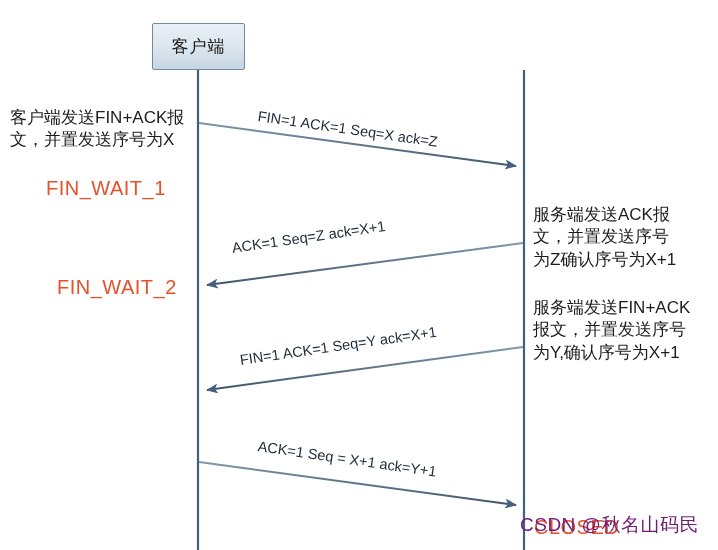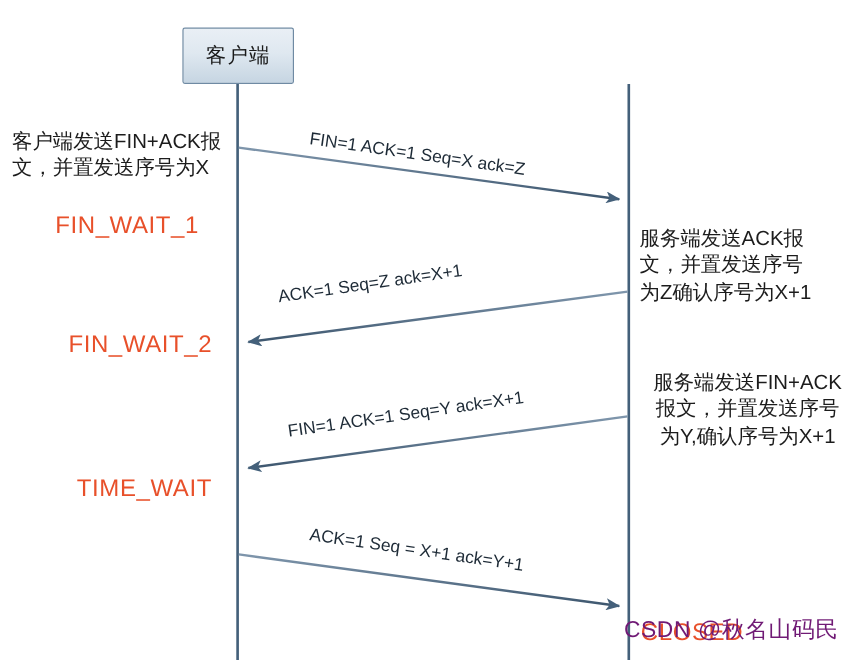--- a/index.html
+++ b/index.html
@@ -66,22 +66,22 @@
   
   .note {
     position: absolute;
     font-size: 17px;
     color: #1c1c1c;
     line-height: 1.32;
     white-space: pre-line;
   }
   #note-client-fin  { left: 10px;  top: 107px; width: 190px; }
   #note-client-ack  { left: 10px;  top: 420px; width: 195px; }
-  #note-server-ack  { left: 533px; top: 188px; width: 180px; }
-  #note-server-fin  { left: 533px; top: 308px; width: 180px; text-align: center; }
+  #note-server-ack  { left: 533px; top: 204px; width: 180px; }
+  #note-server-fin  { left: 533px; top: 297px; width: 180px; }
 
   
   .msg-label {
     position: absolute;
     font-size: 14.5px;
     color: #1d2a36;
     white-space: nowrap;
     transform-origin: left center;
   }
   #msg-1 { left: 258px; top: 108px; transform: rotate(8.2deg); }
@@ -146,21 +146,20 @@
 为Z确认序号为X+1</div>
 
   <div class="note" id="note-server-fin">服务端发送FIN+ACK
 报文，并置发送序号
 为Y,确认序号为X+1</div>
 
   <div class="state-label" id="state-fin-wait-1">FIN_WAIT_1</div>
 
   <div class="state-label" id="state-fin-wait-2">FIN_WAIT_2</div>
 
-  <div class="state-label" id="state-time-wait">TIME_WAIT</div>
 
 
 
   <div class="state-label" id="state-closed">CLOSED</div>
 
   <div class="msg-label" id="msg-1">FIN=1 ACK=1  Seq=X  ack=Z</div>
 
   <div class="msg-label" id="msg-2">ACK=1 Seq=Z ack=X+1</div>
 
   <div class="msg-label" id="msg-3">FIN=1 ACK=1  Seq=Y  ack=X+1</div>

